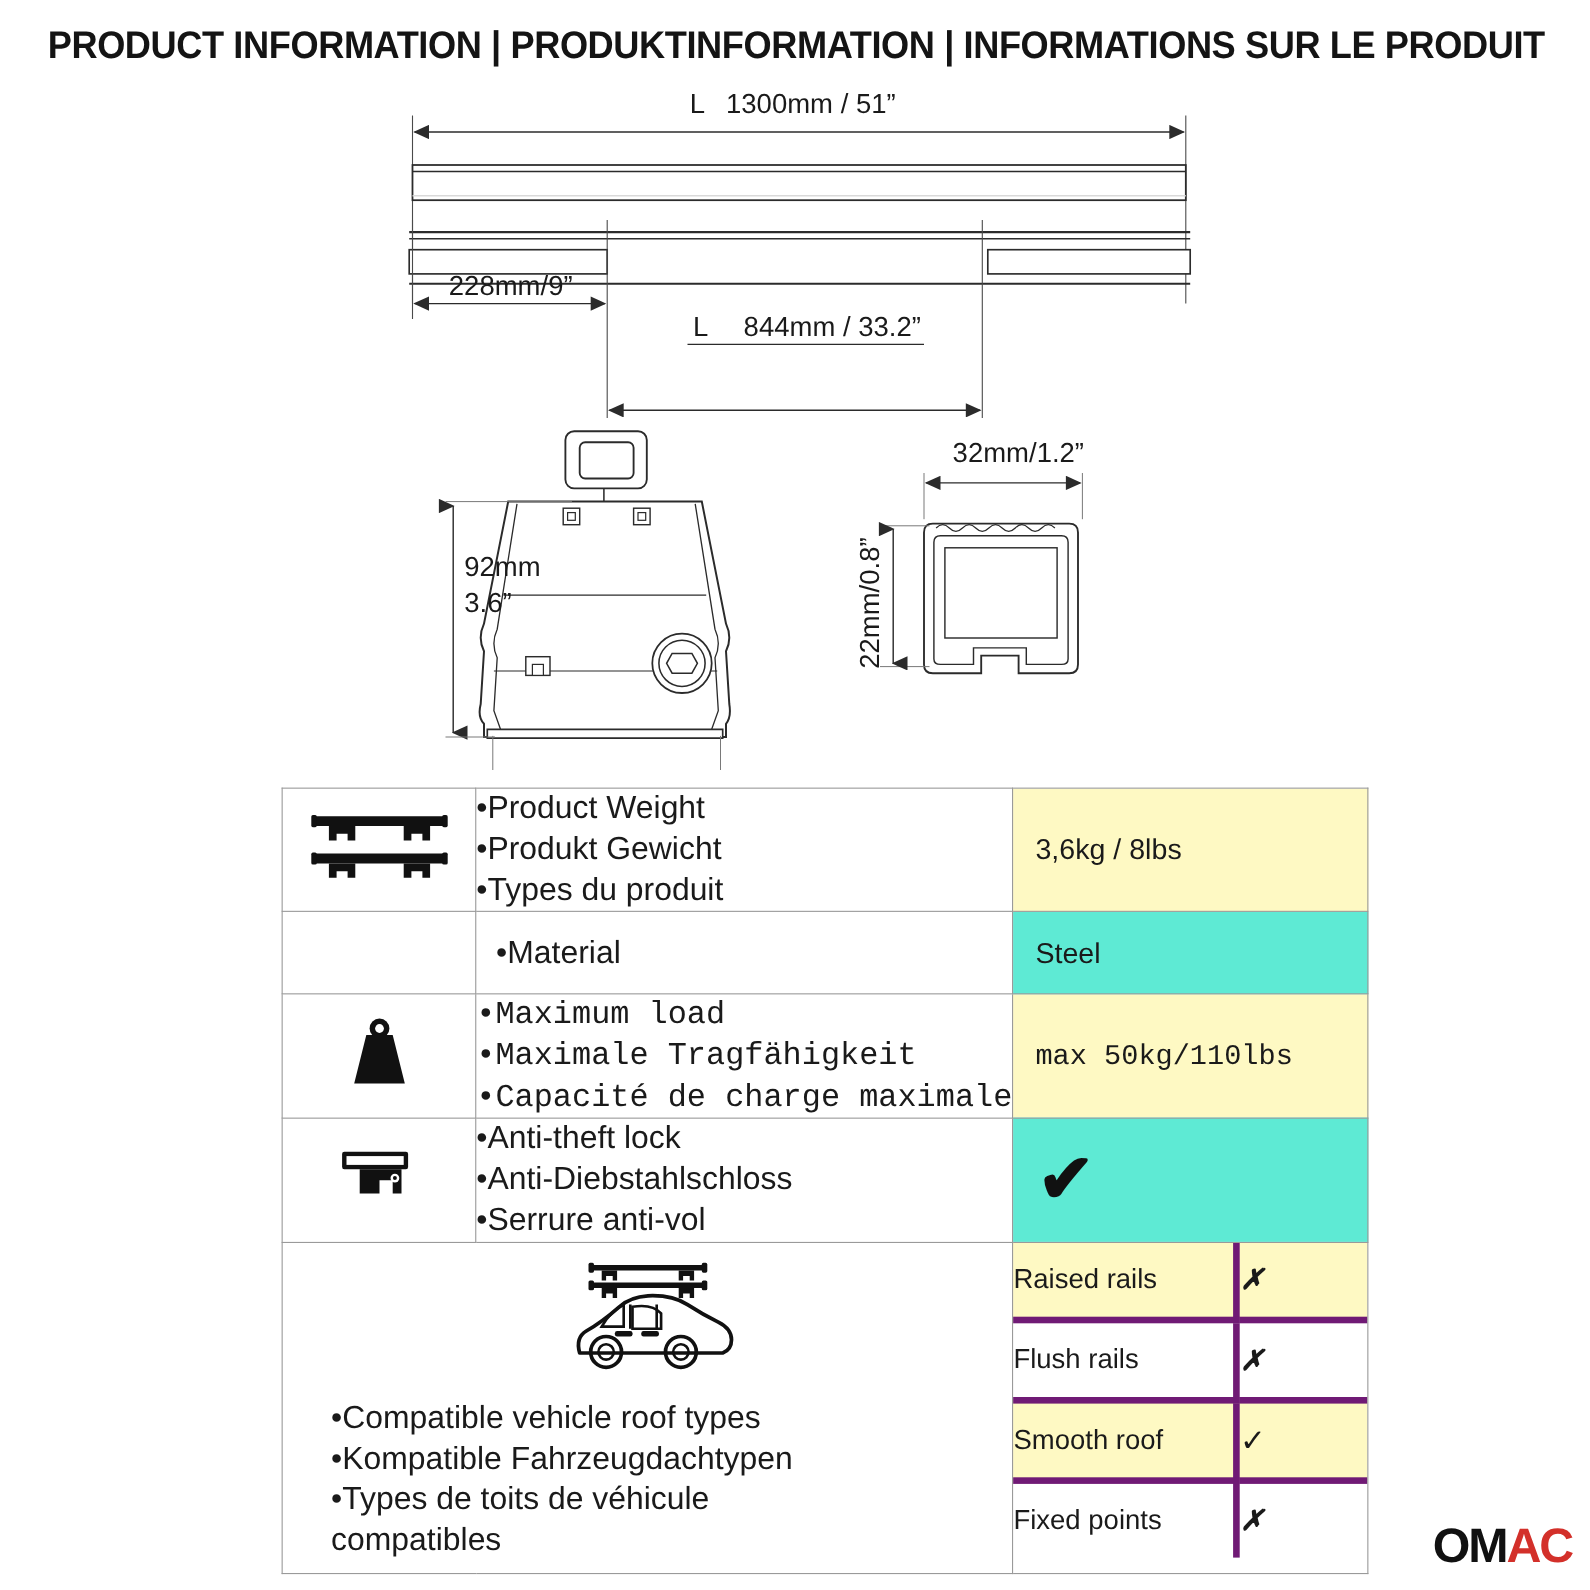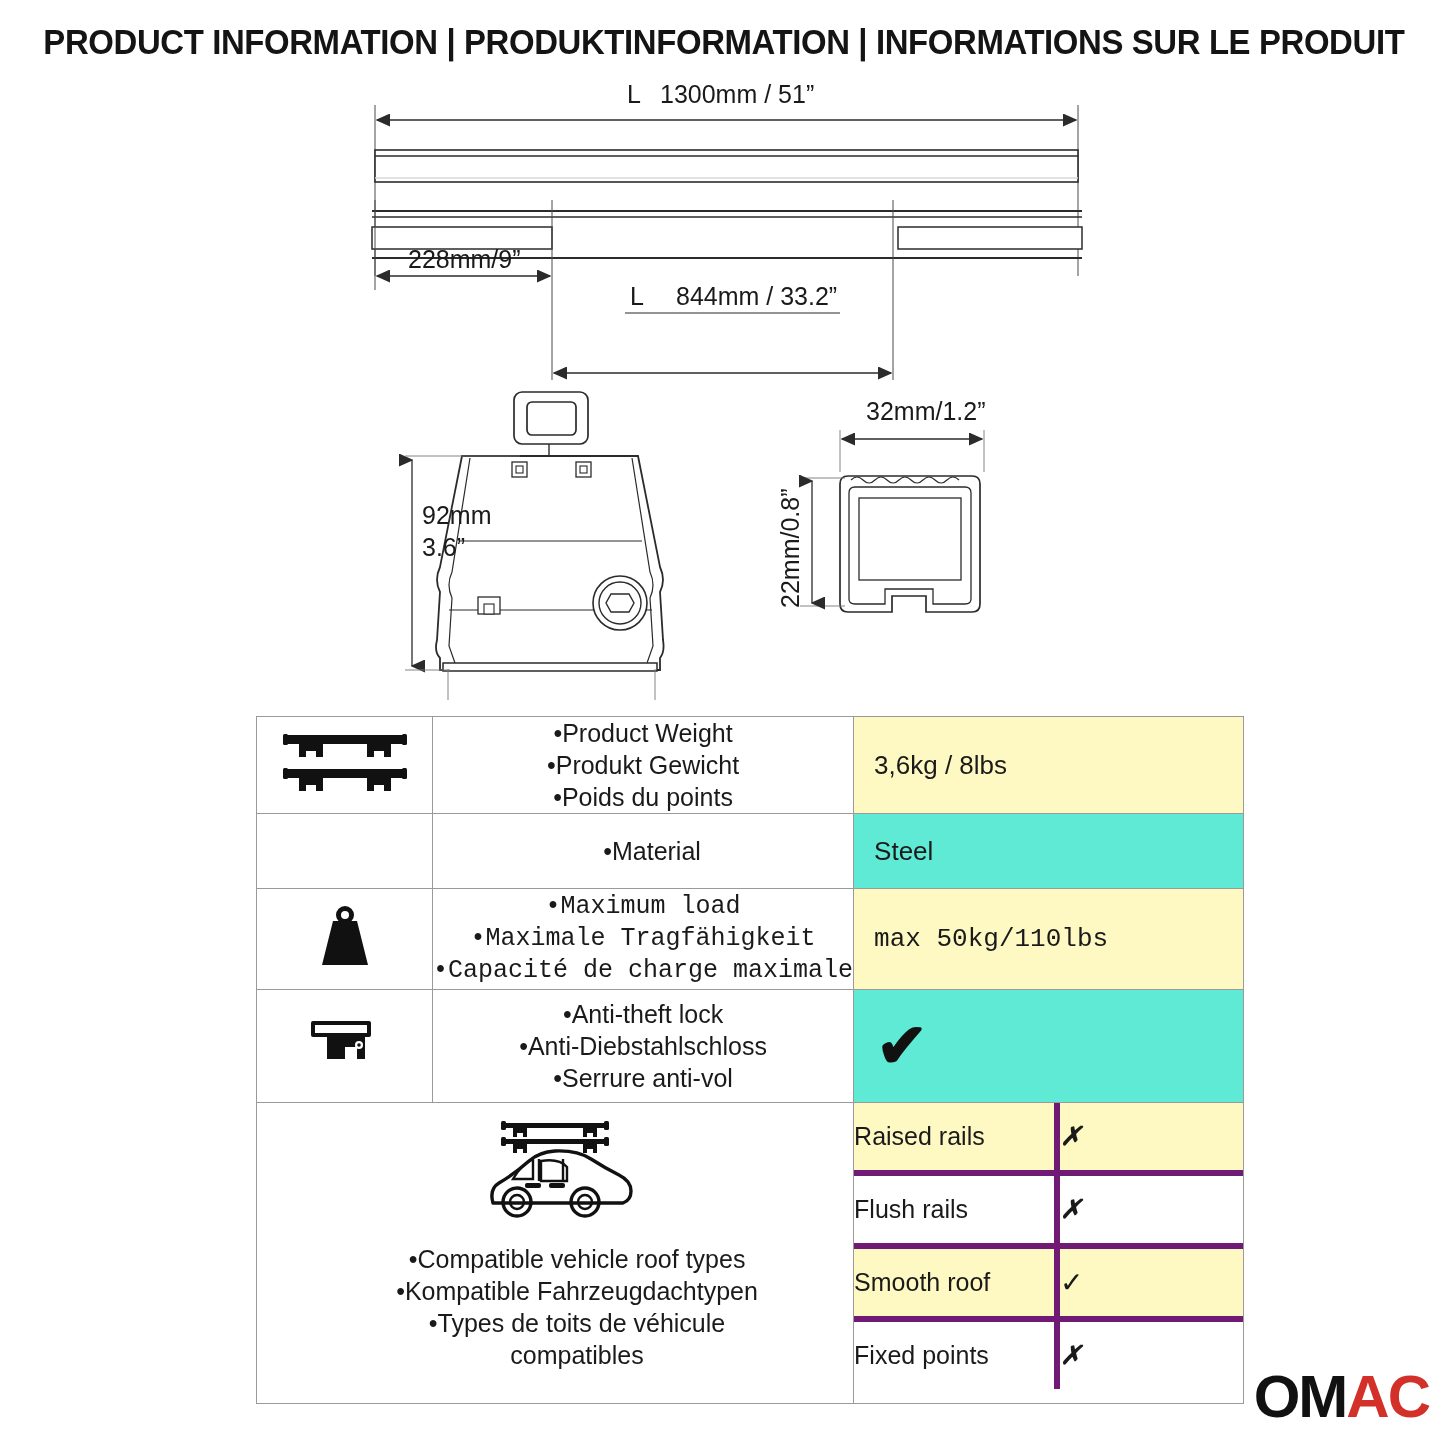--- a/index.html
+++ b/index.html
@@ -41,25 +41,24 @@
     border:1px solid #9a9a9a;
     vertical-align:middle;
     padding:0;
   }
   .cell-icon{width:175px;text-align:center;}
   .cell-label{width:262px;}
   .cell-value{background:#5eead4;}
   .shade{background:#fef9c3;}
 
   .lbl{
-    font-size:25px;
+    font-size:29px;
     line-height:1.28;
     color:#1a1a1a;
     white-space:nowrap;
-    text-align:center;
   }
   .val{
     font-size:26px;
     color:#1a1a1a;
     padding-left:20px;
   }
 
   .r1 td{height:92px;}
   .r2 td{height:74px;}
   .r3 td{height:100px;font-family:Liberation Mono, monospace;}
@@ -91,21 +90,21 @@
     color:#111;
   }
 
   .icon-box{display:inline-block;}
 
   
   .logo{
     position:absolute;right:16px;bottom:14px;
     font-family:"Liberation Sans", sans-serif;
     font-weight:bold;
-    font-size:60px;
+    font-size:44px;
     letter-spacing:-2px;
   }
   .logo .om{color:#111111;}
   .logo .ac{color:#d3302a;}
 </style>
 </head>
 <body>
 
 <div class="page">
 
@@ -255,21 +254,21 @@
               <rect x="121" y="39" width="5" height="11" rx="1.5"></rect>
               <path d="M18 49 h24 v13 h-7 v-6 h-10 v6 h-7 z"></path>
               <path d="M86 49 h24 v13 h-7 v-6 h-10 v6 h-7 z"></path>
             </g>
           </svg>
         </span>
       </td>
       <td class="cell-label">
         <div class="lbl">•Product Weight</div>
         <div class="lbl">•Produkt Gewicht</div>
-        <div class="lbl">•Poids du points</div>
+        <div class="lbl">•Types du produit</div>
       </td>
       <td class="cell-value shade" colspan="2">
         <div class="val">3,6kg / 8lbs</div>
       </td>
     </tr>
 
     <tr class="r2">
       <td class="cell-icon"></td>
       <td class="cell-label">
         <div class="lbl" style="padding-left:18px">•Material</div>

